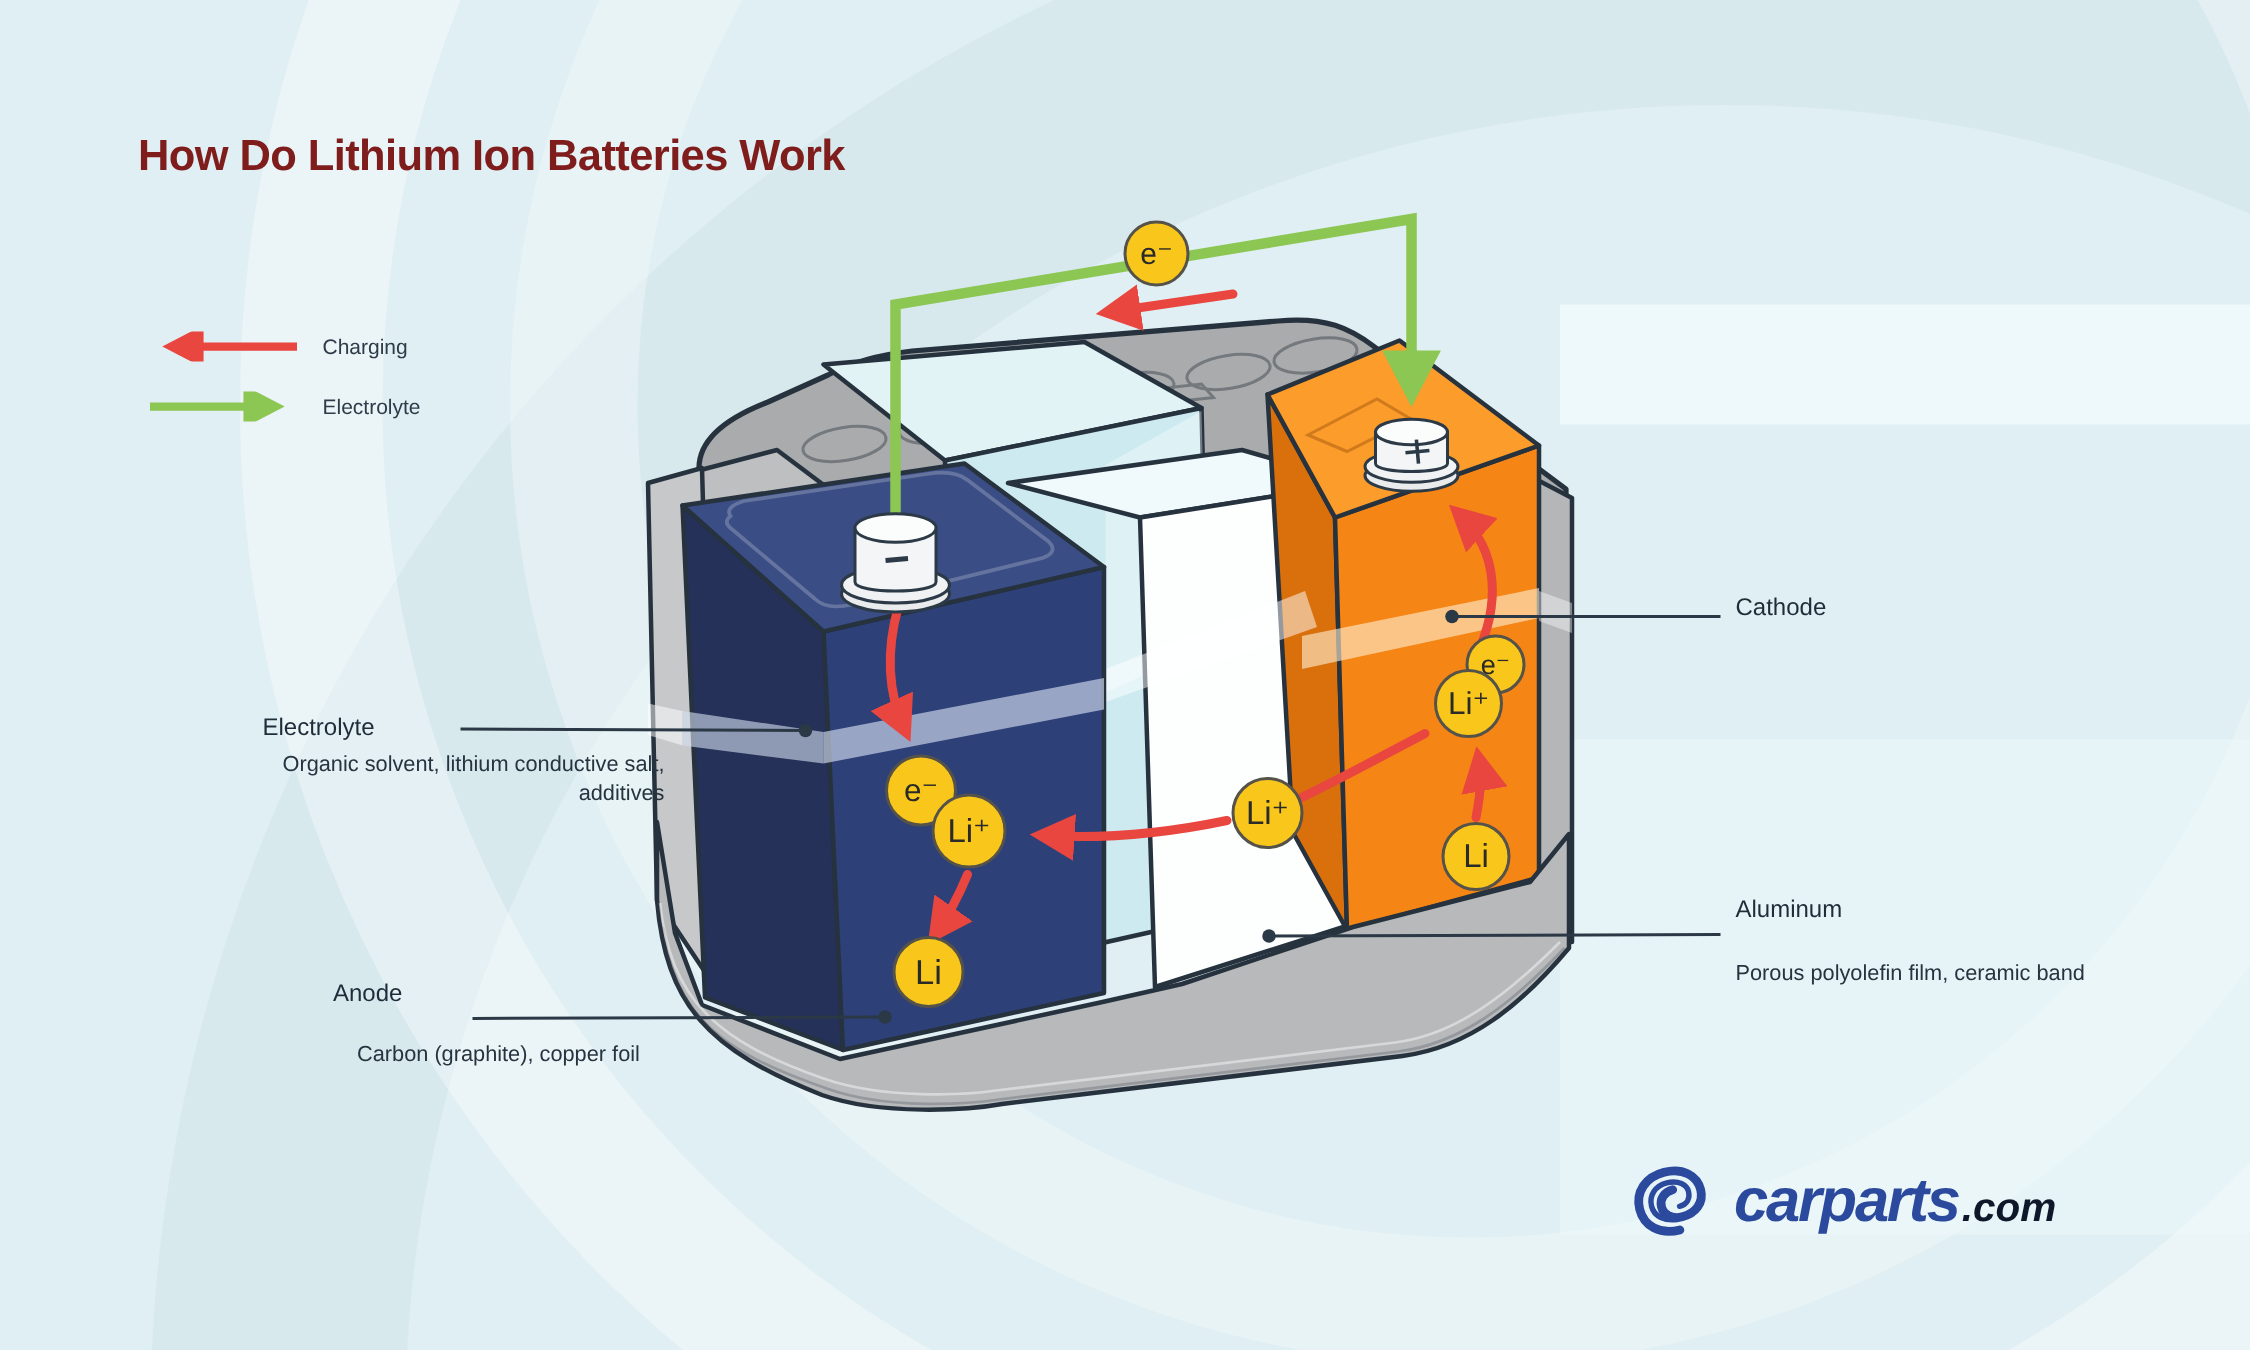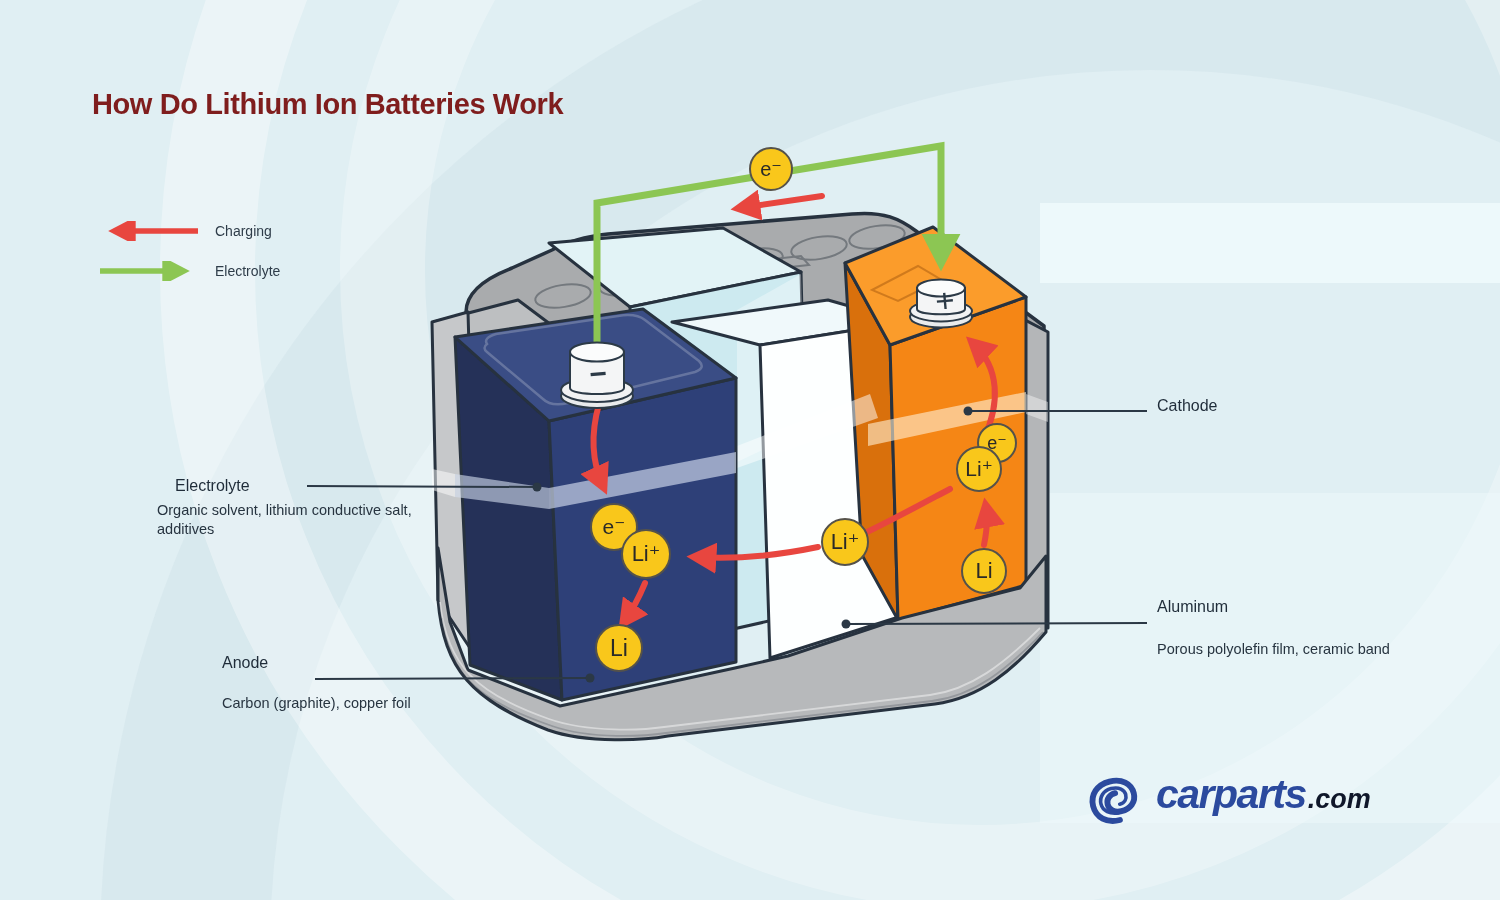--- a/index.html
+++ b/index.html
@@ -36,21 +36,21 @@
     color:#2a2a28;display:flex;align-items:center;justify-content:center;
     transform:translate(-50%,-50%);box-sizing:border-box;
   }
 
   .terminal-sign{
     position:absolute;color:#2c3a47;font-weight:700;transform:translate(-50%,-50%) rotate(-5deg);
   }
   .sign-neg{left:598px;top:374px;font-size:30px;}
   .sign-pos{left:945px;top:301px;font-size:33px;font-weight:400;}
 
-  .logo{position:absolute;left:1085px;top:771px;display:flex;align-items:flex-start;}
+  .logo{position:absolute;left:1085px;top:771px;display:flex;align-items:center;}
   .logo-text{display:flex;align-items:baseline;margin-left:13px;font-style:italic;}
   .logo-brand{font-size:41px;font-weight:800;letter-spacing:-1.5px;color:#2b4a9e;}
   .logo-suffix{font-size:27px;font-weight:700;color:#0f172a;margin-left:2px;}
 </style>
 </head>
 <body>
 
 <div id="canvas">
 
   <div class="bg ring-c"></div>
@@ -203,24 +203,24 @@
         <marker id="lag" markerUnits="strokeWidth" markerWidth="5.2" markerHeight="5.2" refX="3.4" refY="2.6" orient="auto">
           <path d="M0,0 L5,2.6 L0,5.2 Z" fill="#8cc653"></path>
         </marker>
       </defs>
       <line x1="3" y1="10" x2="84" y2="10" stroke="#8cc653" stroke-width="5.5" marker-end="url(#lag)"></line>
     </svg>
     <span class="legend-label">Electrolyte</span>
   </div>
 
   <div class="callout-h" style="left:175px;top:477px;">Electrolyte</div>
-  <div class="callout-d" style="left:157px;top:501px;width:272px;">Organic solvent, lithium conductive salt, additives</div>
+  <div class="callout-d" style="left:171px;top:501px;width:272px;text-align:right;">Organic solvent, lithium conductive salt, additives</div>
 
   <div class="callout-h" style="left:222px;top:654px;">Anode</div>
-  <div class="callout-d" style="left:222px;top:694px;width:300px;">Carbon (graphite), copper foil</div>
+  <div class="callout-d" style="left:238px;top:694px;width:300px;">Carbon (graphite), copper foil</div>
 
   <div class="callout-h" style="left:1157px;top:397px;">Cathode</div>
 
   <div class="callout-h" style="left:1157px;top:598px;">Aluminum</div>
   <div class="callout-d" style="left:1157px;top:640px;">Porous polyolefin film, ceramic band</div>
 
   <div class="logo">
     <svg width="58" height="58" viewBox="0 0 64 64">
       <g fill="none" stroke="#2b4a9e" stroke-linecap="round" transform="rotate(-14 32 32)">
         <path d="M33,55 C18,55 8,46 8,33 C8,20 18,11 32,11 C46,11 55,19 55,30 C55,40 47,46 37,46 C29,46 24,41 24,35 C24,29 29,25 35,25" stroke-width="6.5"></path>

